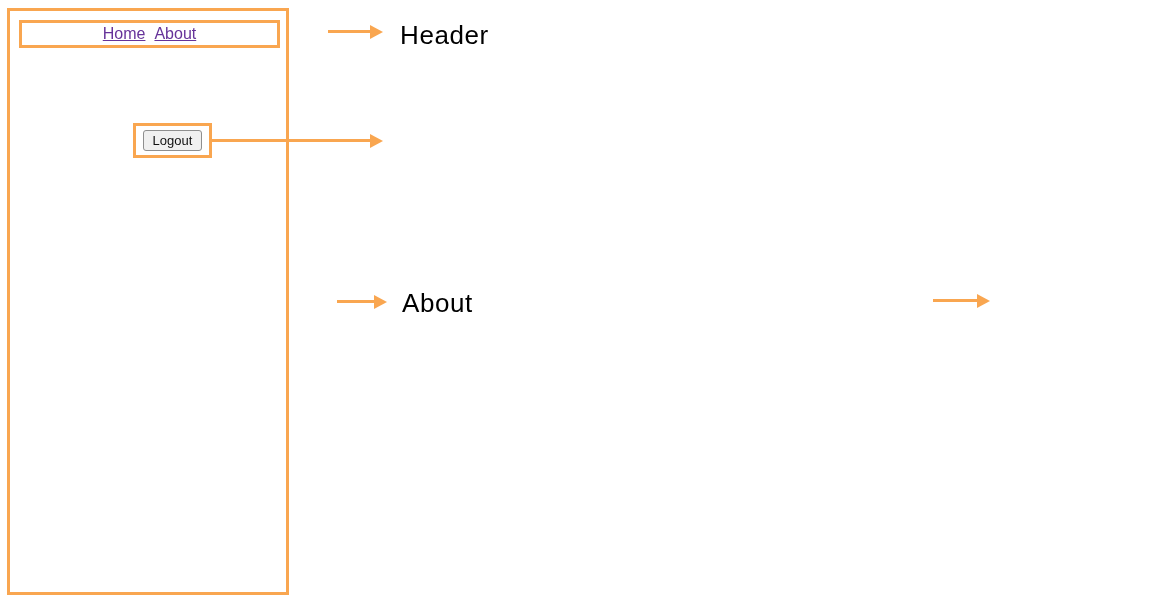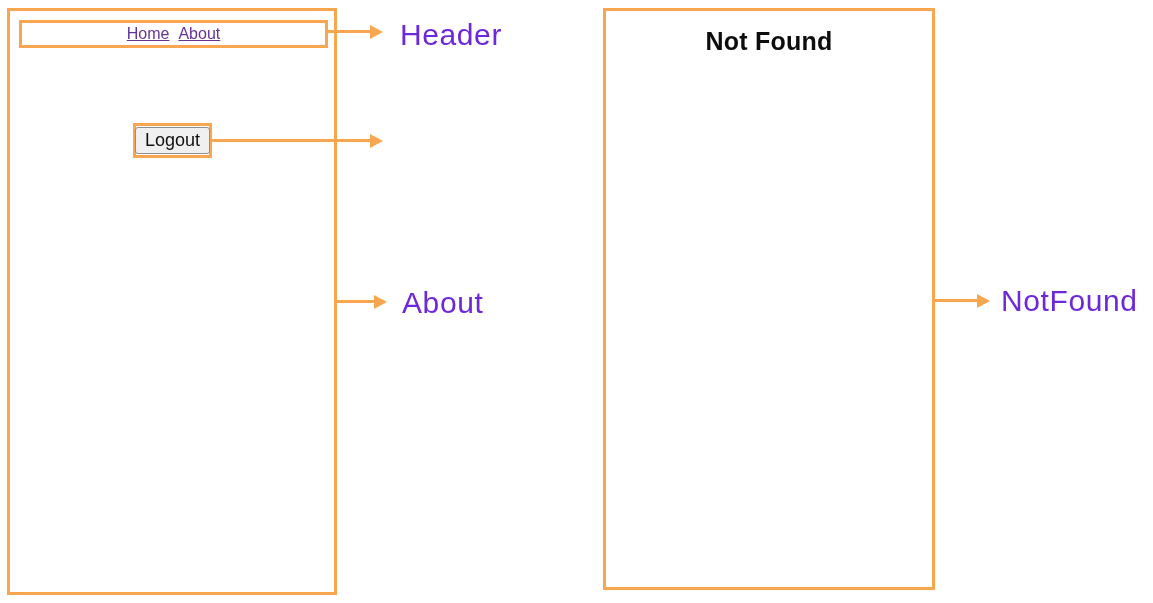--- a/index.html
+++ b/index.html
@@ -13,21 +13,21 @@
     background: #ffffff;
     overflow: hidden;
   }
 
   
   .panel {
     position: absolute;
     background: #ffffff;
     border: 3px solid #F9A650;
   }
-  .panel-left  { left: 7px;   top: 8px; width: 330px; height: 587px; }
+  .panel-left  { left: 7px;   top: 8px; width: 282px; height: 587px; }
   .panel-right { left: 603px; top: 8px; width: 332px; height: 582px; }
 
   .header-box {
     position: absolute;
     left: 9px; right: 6px; top: 9px;
     height: 28px;
     border: 3px solid #F9A650;
     display: flex;
     align-items: center;
     justify-content: center;
@@ -56,21 +56,21 @@
     position: absolute;
     left: 123px; top: 112px;
     width: 79px; height: 35px;
     border: 3px solid #F9A650;
     display: flex;
     align-items: center;
     justify-content: center;
   }
   .logout-btn {
     font-family: "Liberation Sans", sans-serif;
-    font-size: 18px;
+    font-size: 13px;
     color: #111;
     background: #f0f0f0;
     border: 1px solid #8f8f8f;
     border-radius: 3px;
     padding: 2px 9px;
     cursor: pointer;
   }
 
   
   .arrow-line {
@@ -82,25 +82,25 @@
     position: absolute;
     width: 0; height: 0;
     border-top: 7px solid transparent;
     border-bottom: 7px solid transparent;
     border-left: 13px solid #F9A650;
   }
 
   
   .anno-label {
     position: absolute;
-    font-size: 30px;
+    font-size: 26px;
     line-height: 30px;
     font-weight: 500;
     letter-spacing: 0.6px;
-    color: #6d28d9;
+    color: #000000;
     white-space: nowrap;
   }
 </style>
 </head>
 <body>
 
 <div class="stage">
 
   <div class="panel panel-left">
 
@@ -108,23 +108,20 @@
       <a class="nav-link">Home</a>
       <a class="nav-link">About</a>
     </div>
 
 
     <div class="logout-box">
       <button class="logout-btn">Logout</button>
     </div>
   </div>
 
-  <div class="panel panel-right">
-    <h1 class="page-title title-right">Not Found</h1>
-  </div>
 
   <div>
     <div class="arrow-line" style="left:328px; top:30px; width:42px;"></div>
     <div class="arrow-head" style="left:370px; top:25px;"></div>
   </div>
 
   <div>
     <div class="arrow-line" style="left:212px; top:139px; width:158px;"></div>
     <div class="arrow-head" style="left:370px; top:134px;"></div>
   </div>
@@ -134,15 +131,14 @@
     <div class="arrow-head" style="left:374px; top:295px;"></div>
   </div>
 
   <div>
     <div class="arrow-line" style="left:933px; top:299px; width:44px;"></div>
     <div class="arrow-head" style="left:977px; top:294px;"></div>
   </div>
 
   <div class="anno-label" style="left:400px; top:20px;">Header</div>
   <div class="anno-label" style="left:402px; top:288px;">About</div>
-  <div class="anno-label" style="left:1001px; top:286px;">NotFound</div>
 
 </div>
 
 </body></html>

